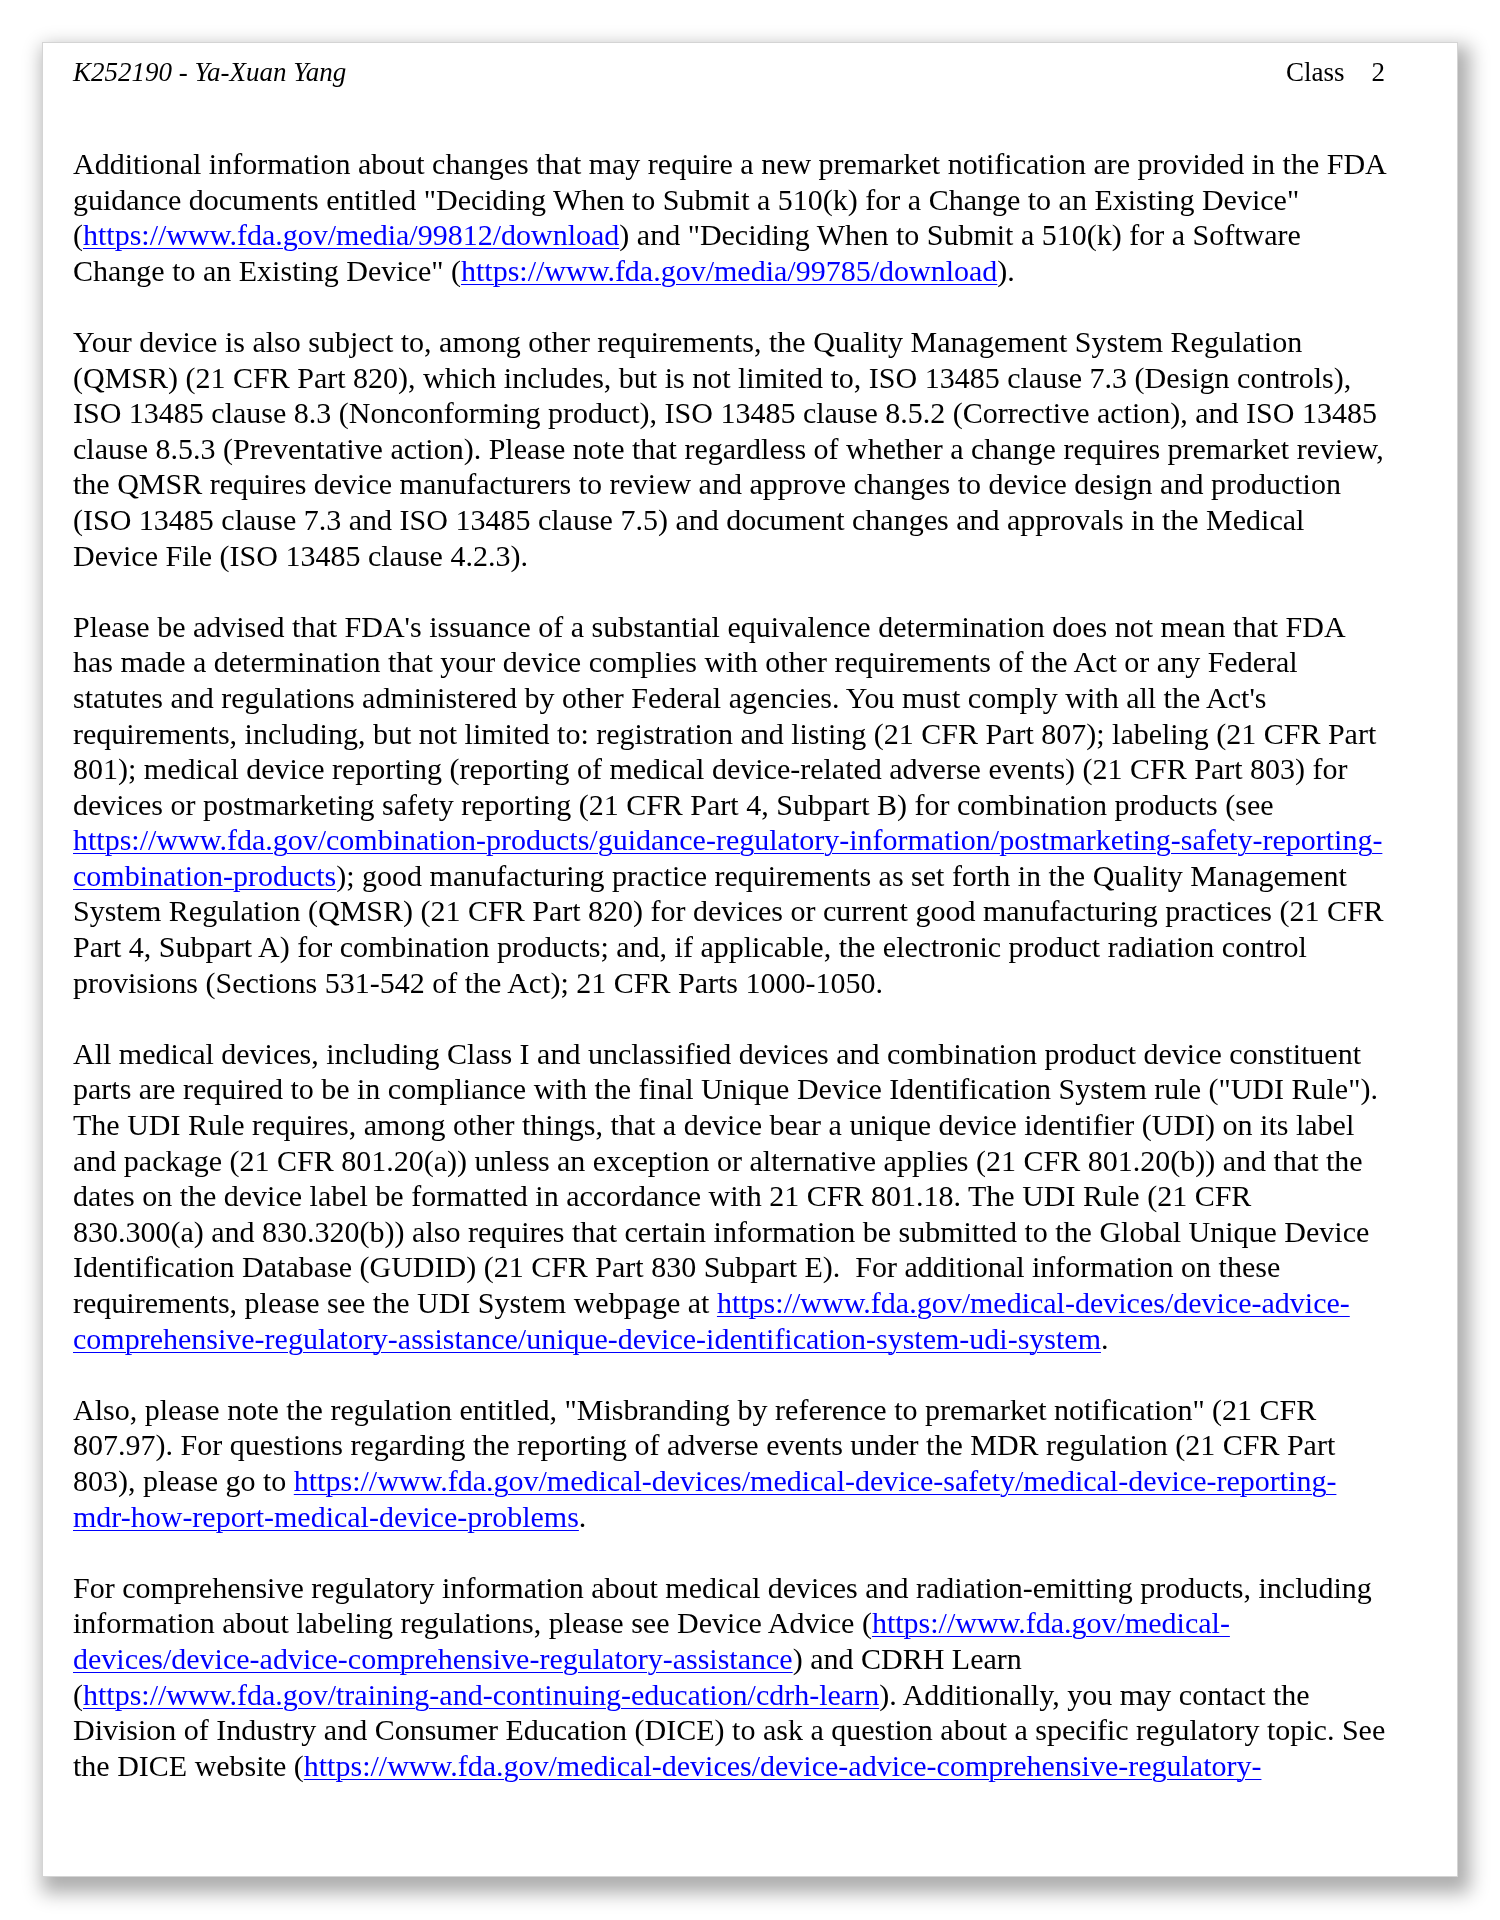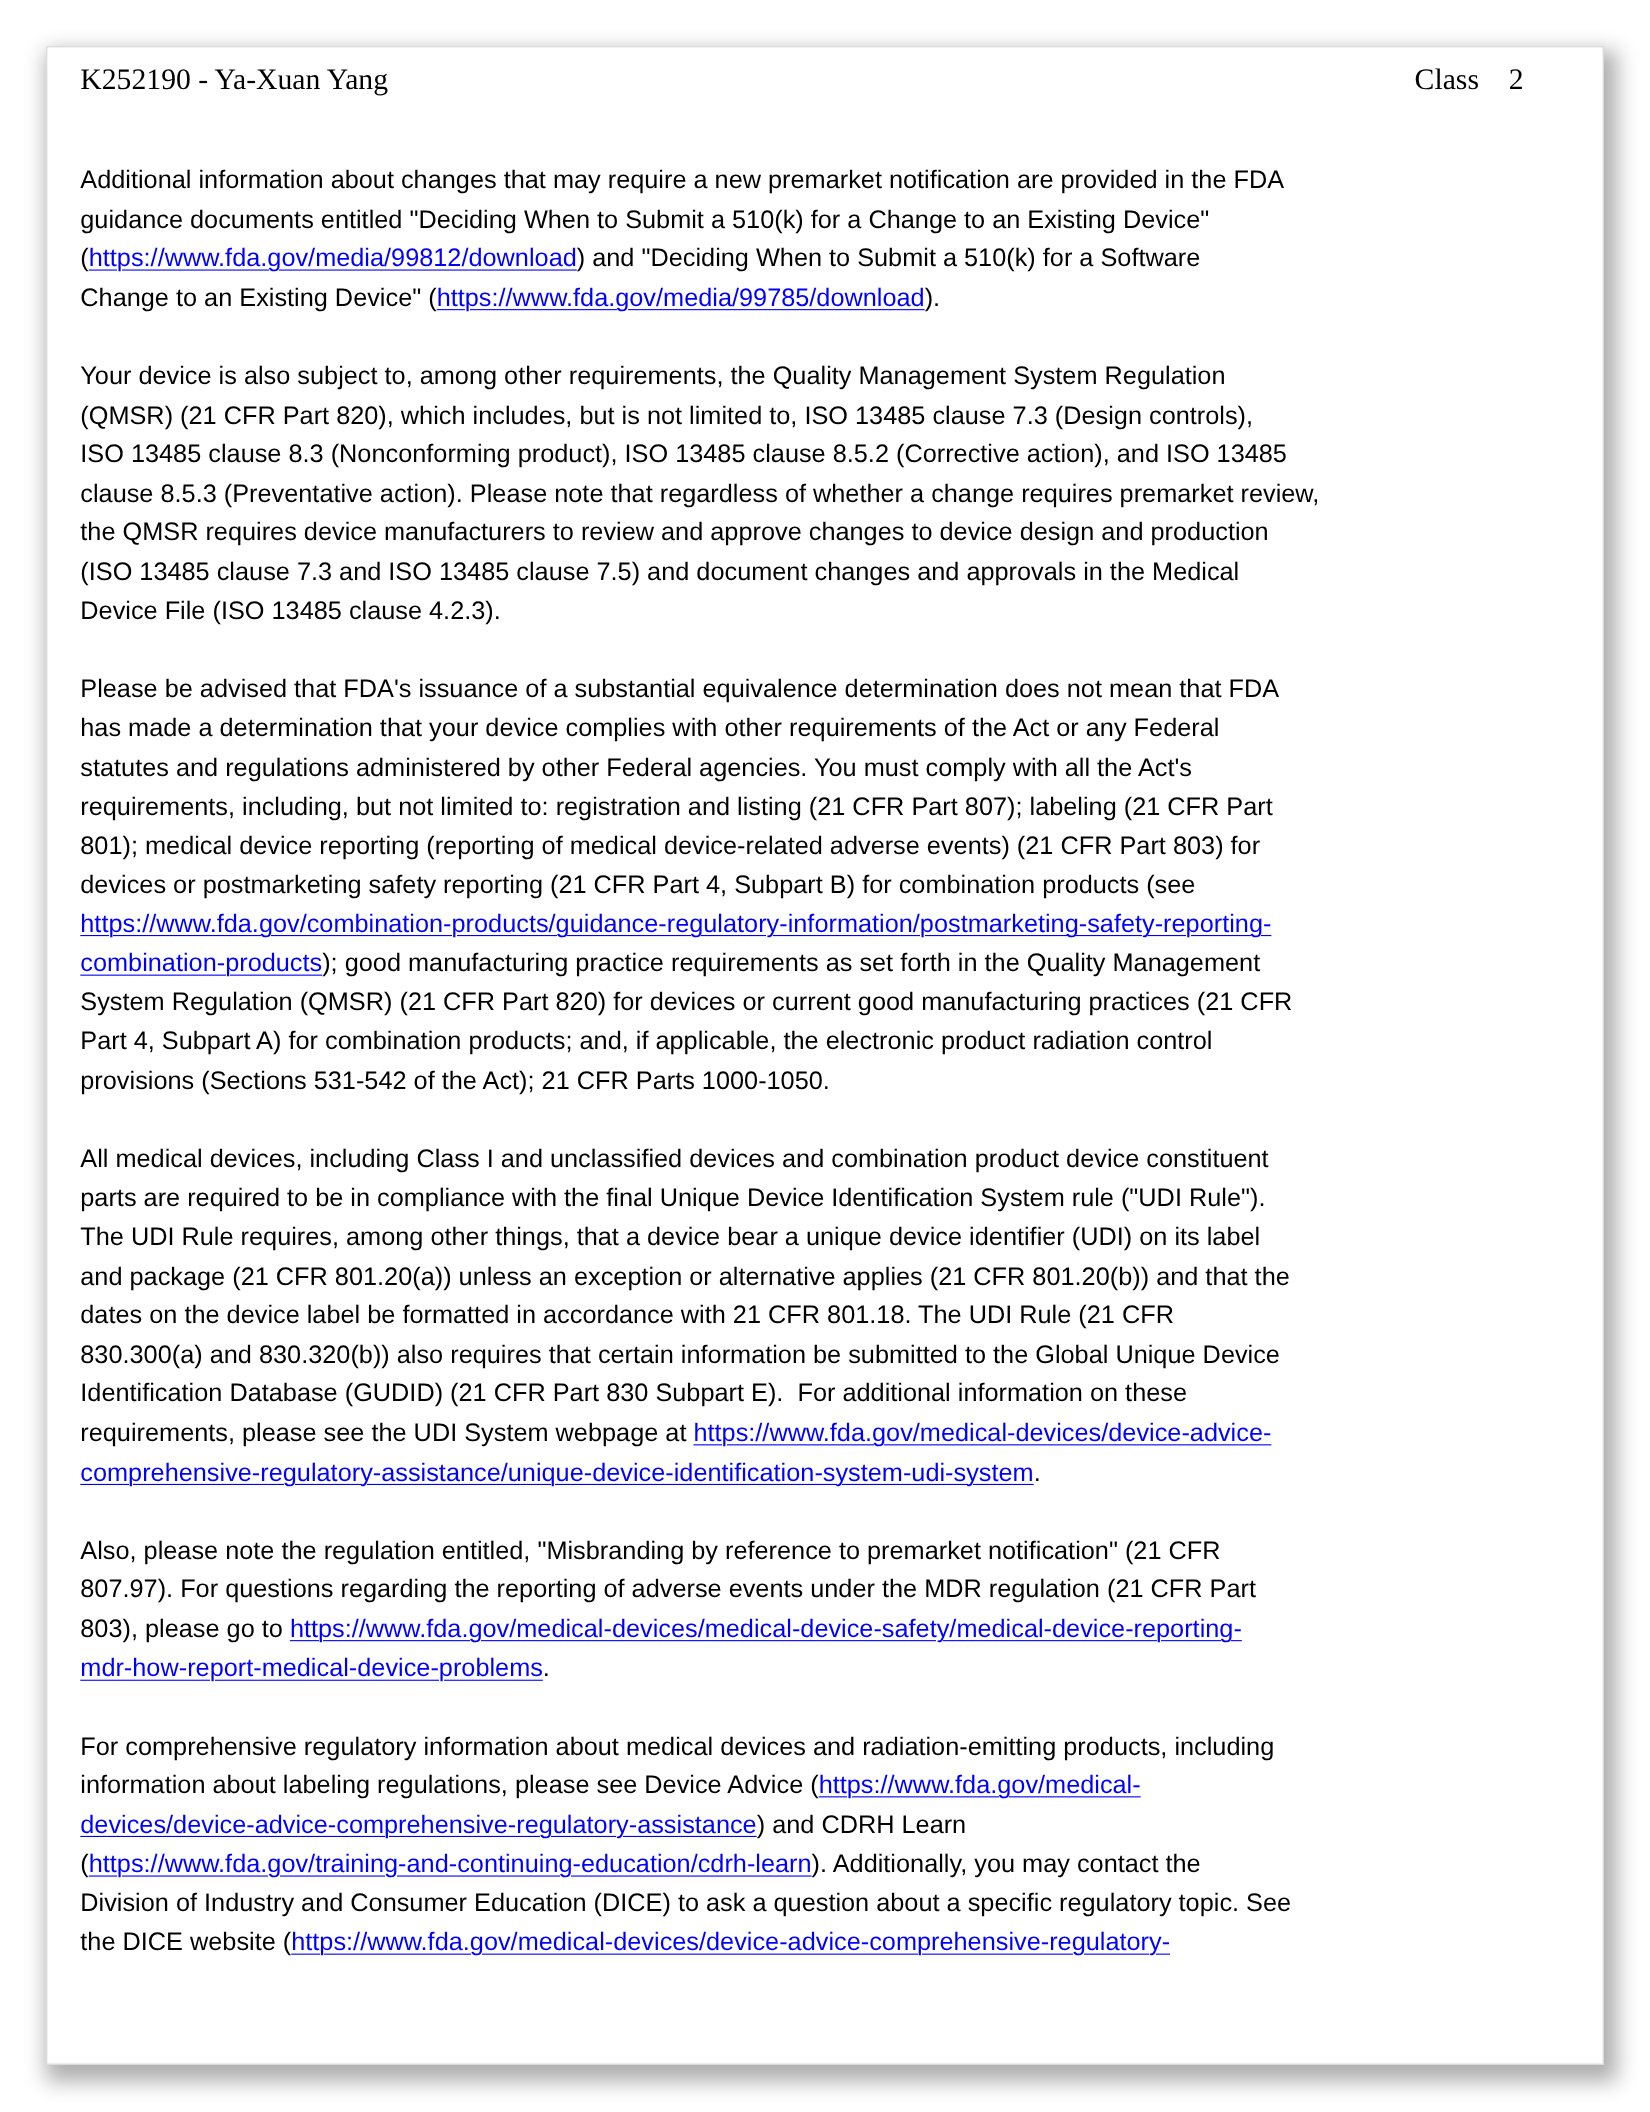--- a/index.html
+++ b/index.html
@@ -28,29 +28,29 @@
     position: absolute;
     left: 30px;
     top: 11px;
     right: 72px;
     height: 36px;
     font-family: "Liberation Serif", "DejaVu Serif", serif;
     font-size: 27px;
     line-height: 36px;
     color: #000;
   }
-  .header-left { position: absolute; left: 0; top: 0; white-space: pre; }
+  .header-left { position: absolute; left: 0; top: 0; white-space: pre; font-style: italic; }
   .header-right { position: absolute; right: 0; top: 0; white-space: pre; }
   .body-text {
     position: absolute;
     left: 30px;
     top: 103px;
     width: 1330px;
-    font-family: Liberation Sans, sans-serif;
-    font-size: 23px;
+    font-family: Liberation Serif, serif;
+    font-size: 30px;
     line-height: 35.6px;
     color: #000;
   }
   .para {
     margin: 0 0 35.6px 0;
     white-space: pre-wrap;
   }
   .line { display: block; white-space: pre; }
   a.link {
     color: #0000ff;

